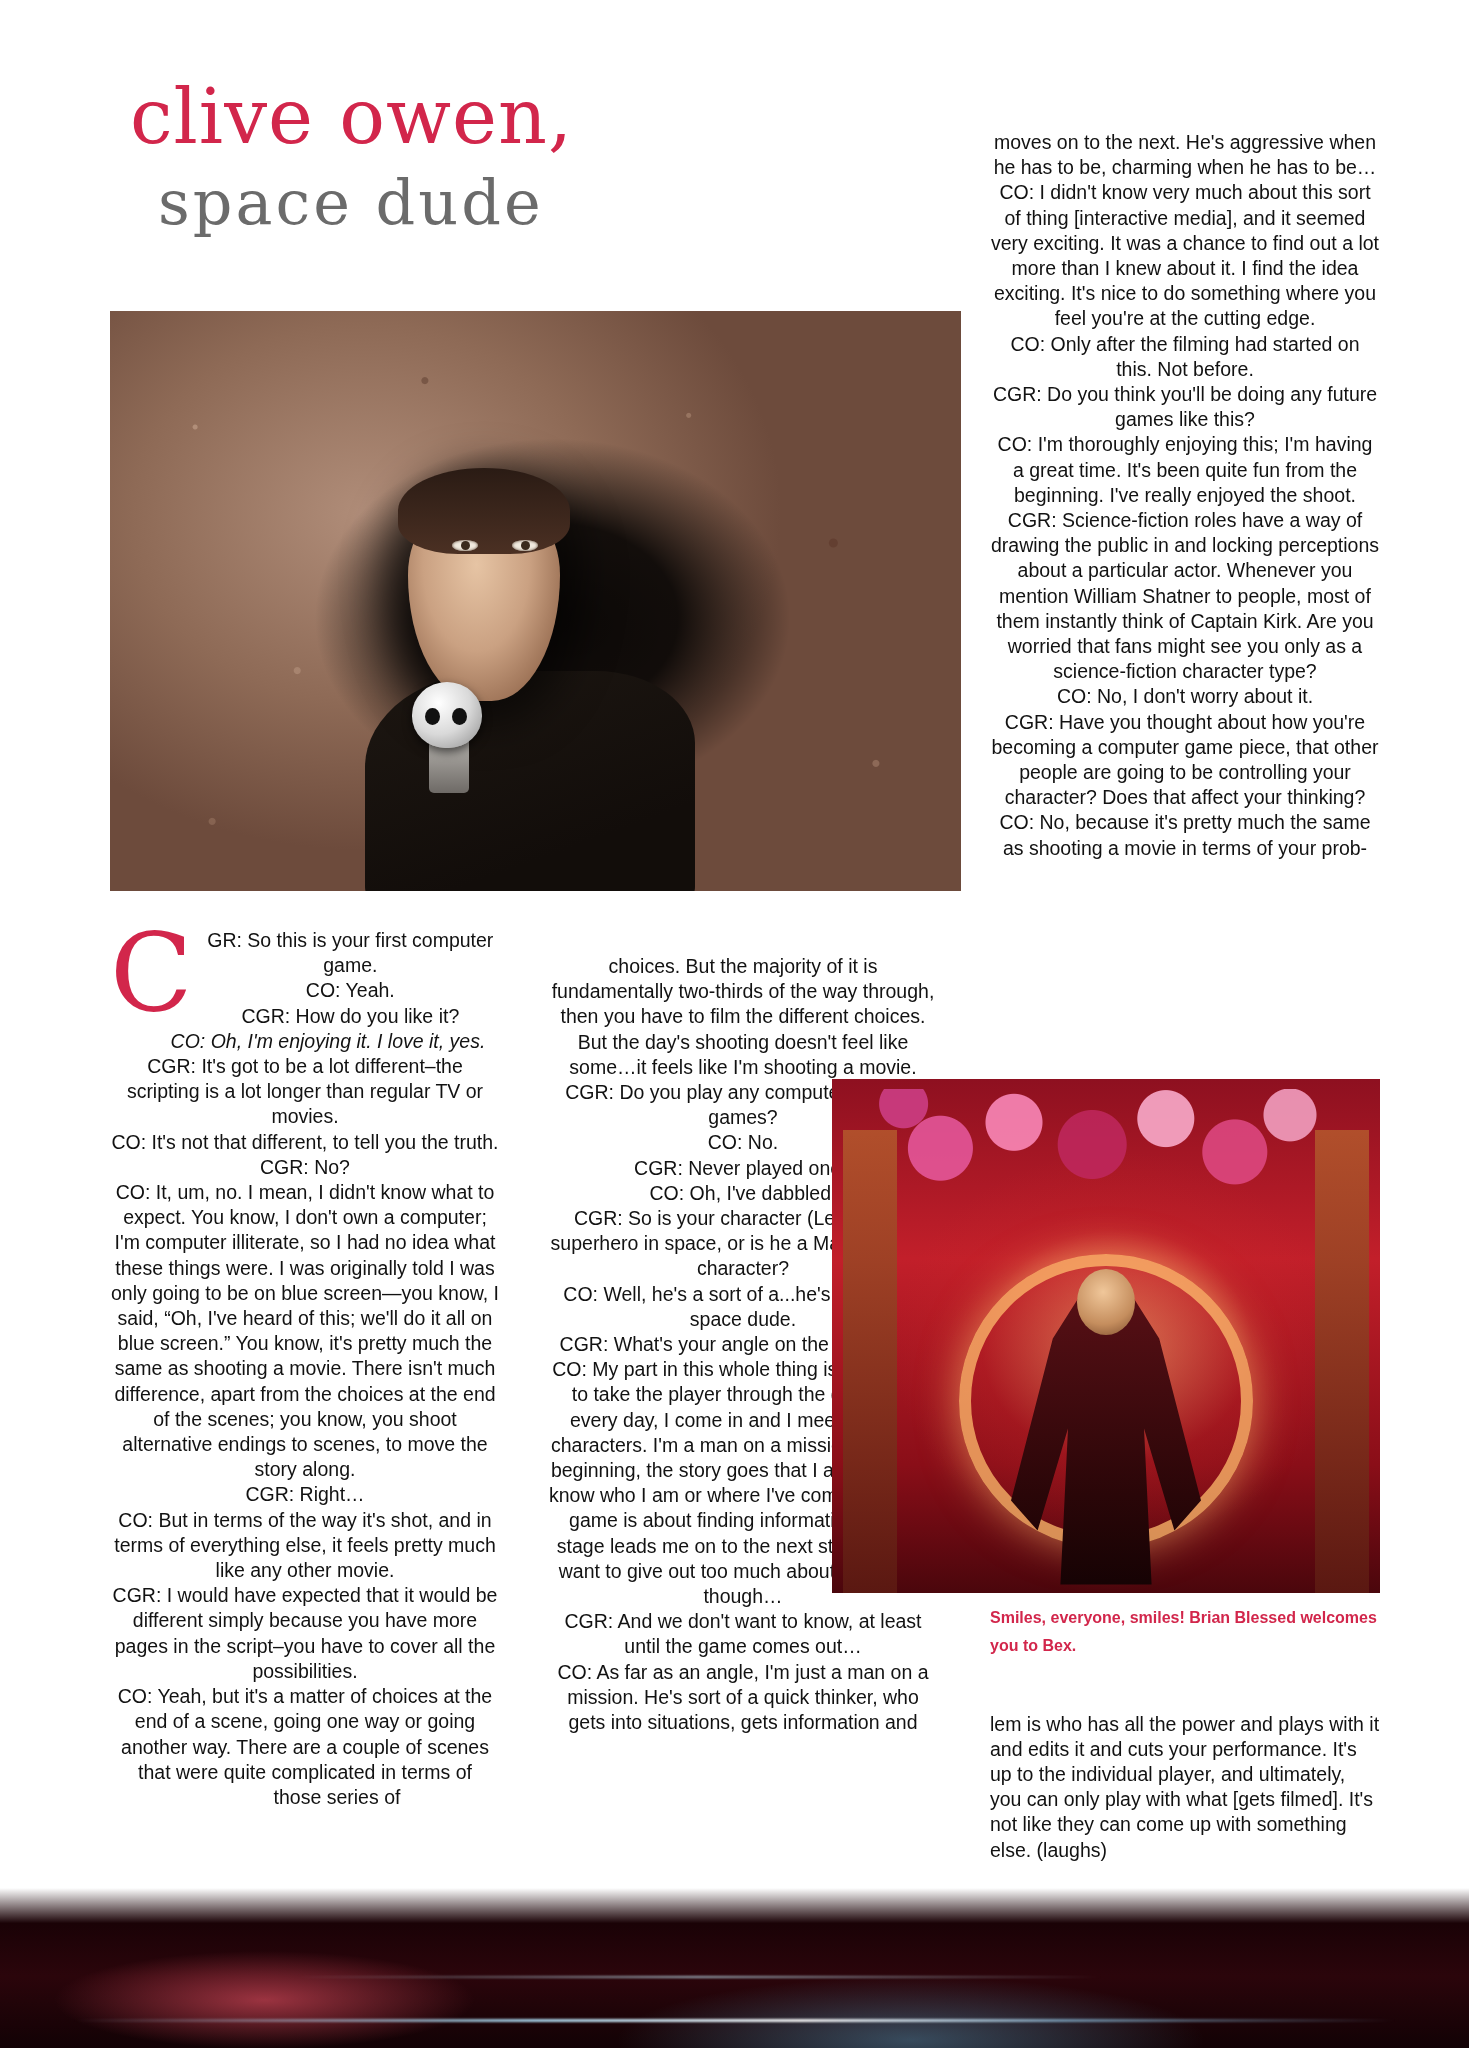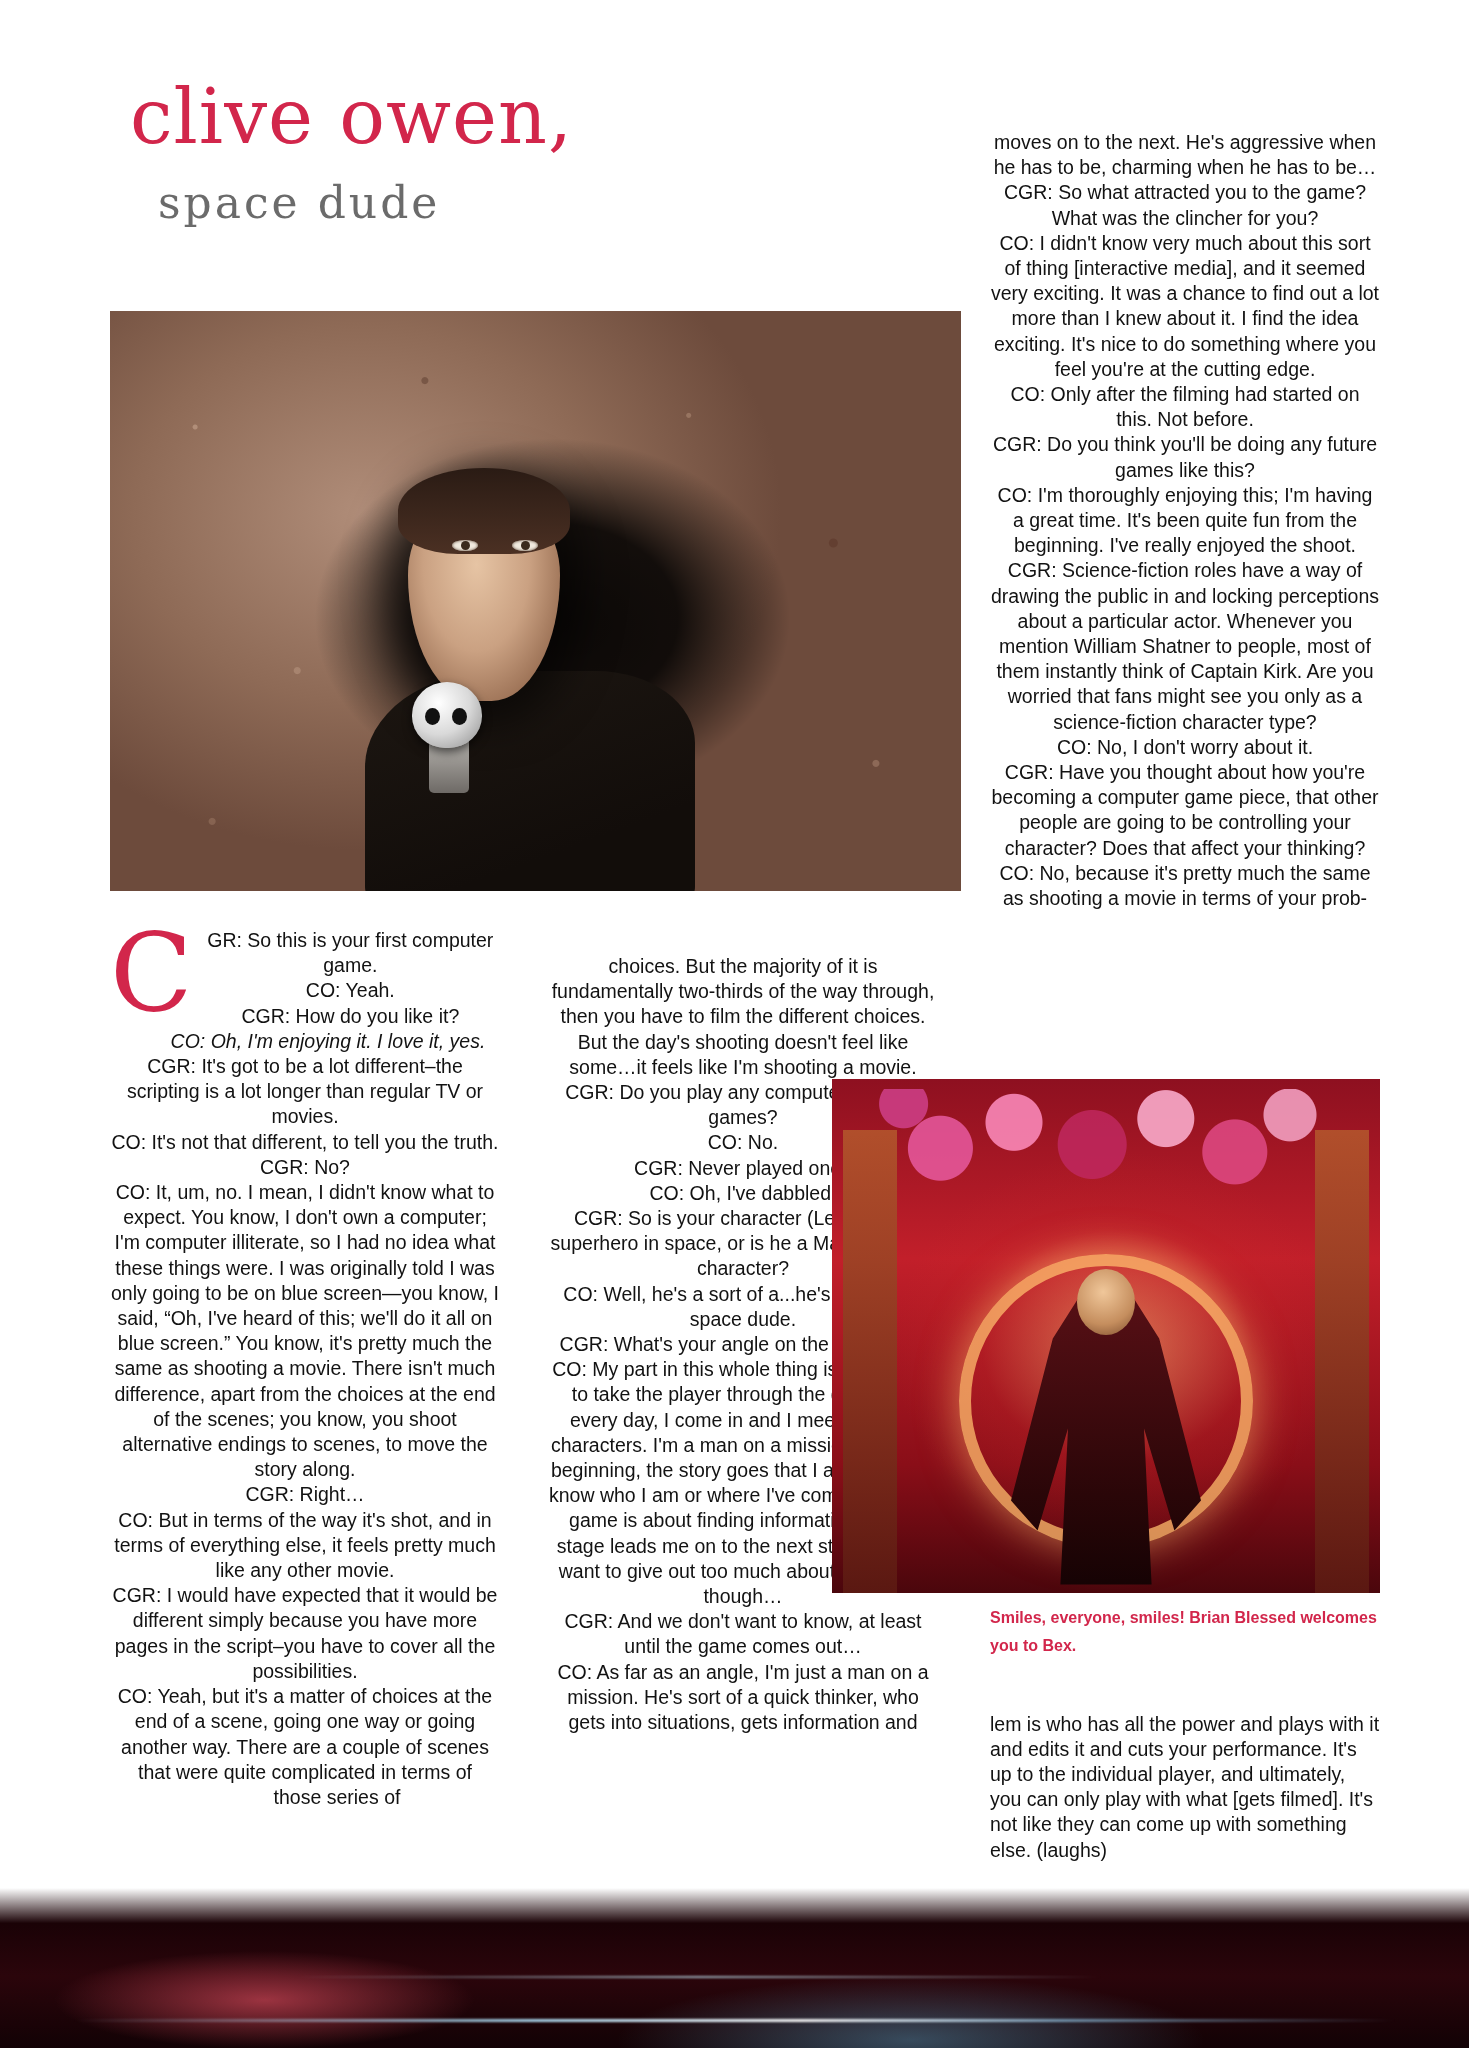--- a/index.html
+++ b/index.html
@@ -33,21 +33,21 @@
     font-size: 76px;
     line-height: 78px;
     color: #d2264b;
     letter-spacing: 1px;
     font-weight: normal;
     margin: 0;
     white-space: nowrap;
   }
   .title-line2 {
     font-family: "DejaVu Serif", serif;
-    font-size: 44px;
+    font-size: 62px;
     line-height: 66px;
     color: #6b6b6b;
     letter-spacing: 3px;
     font-weight: normal;
     margin: 14px 0 0 28px;
     white-space: nowrap;
   }
 
   
   .photo-top {
@@ -353,21 +353,20 @@
     <p>CGR: So is your character (Lev Arris) a superhero in space, or is he a Mad Max type character?</p>
     <p>CO: Well, he's a sort of a...he's a sort of a space dude.</p>
     <p>CGR: What's your angle on the character?</p>
     <p>CO: My part in this whole thing is essentially to take the player through the game. So every day, I come in and I meet different characters. I'm a man on a mission, from the beginning, the story goes that I arrive, I don't know who I am or where I've come from. The game is about finding information. Every stage leads me on to the next stage. I don't want to give out too much about the game, though…</p>
     <p>CGR: And we don't want to know, at least until the game comes out…</p>
     <p>CO: As far as an angle, I'm just a man on a mission. He's sort of a quick thinker, who gets into situations, gets information and</p>
   </div>
 
   <div class="col col3">
     <p>moves on to the next. He's aggressive when he has to be, charming when he has to be…</p>
-    <p>CGR: So what attracted you to the game? What was the clincher for you?</p>
     <p>CO: I didn't know very much about this sort of thing [interactive media], and it seemed very exciting. It was a chance to find out a lot more than I knew about it. I find the idea exciting. It's nice to do something where you feel you're at the cutting edge.</p>
     <p>CO: Only after the filming had started on this. Not before.</p>
     <p>CGR: Do you think you'll be doing any future games like this?</p>
     <p>CO: I'm thoroughly enjoying this; I'm having a great time. It's been quite fun from the beginning. I've really enjoyed the shoot.</p>
     <p>CGR: Science-fiction roles have a way of drawing the public in and locking perceptions about a particular actor. Whenever you mention William Shatner to people, most of them instantly think of Captain Kirk. Are you worried that fans might see you only as a science-fiction character type?</p>
     <p>CO: No, I don't worry about it.</p>
     <p>CGR: Have you thought about how you're becoming a computer game piece, that other people are going to be controlling your character? Does that affect your thinking?</p>
     <p>CO: No, because it's pretty much the same as shooting a movie in terms of your prob-</p>
   </div>
 

